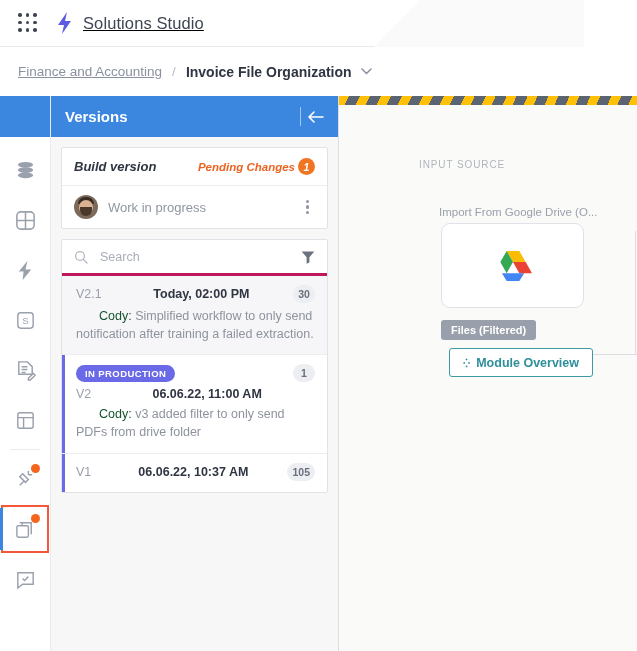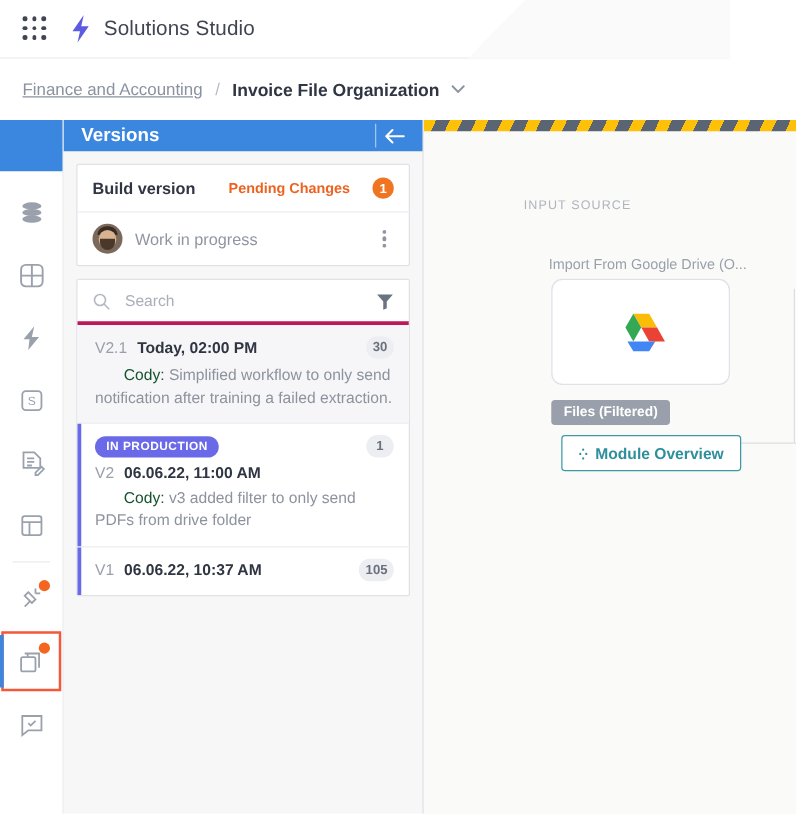--- a/index.html
+++ b/index.html
@@ -9,20 +9,21 @@
     background: #ffffff;
     overflow: hidden;
   }
   .app { position: relative; width: 637px; height: 651px; background: #fff; }
 
   
   .topbar {
     position: absolute; top: 0; left: 0; width: 584px; height: 47px;
     background: #ffffff; display: flex; align-items: center;
     border-bottom: 1px solid #e8eaee;
+    text-decoration: underline;
   }
   .topbar::after{
     content:""; position:absolute; right:0; top:0; width:210px; height:47px;
     background:#fafafa;
     clip-path: polygon(22% 0, 100% 0, 100% 100%, 0 100%);
   }
   .grid-icon { margin-left: 18px; width: 20px; height: 20px;
     display: grid; grid-template-columns: repeat(3,1fr); grid-template-rows: repeat(3,1fr);
     gap: 2.5px; align-content:center; cursor: pointer; }
   .grid-icon i { width: 3.6px; height: 3.6px; background: #3f4652; border-radius: 50%; display:block; }
@@ -77,32 +78,32 @@
   .rail-item.sel { outline: 2.5px solid #f4573a; outline-offset: -3px; }
   .rail-item.sel::before {
     content: ""; position: absolute; left: 0; top: 4px; bottom: 4px; width: 3px; background: #3b87e0;
   }
   .rail-sep { height: 1px; background: #ececec; margin: 4px 10px; }
   .sp8 { height: 8px; }
 
   
   .panel { position: absolute; top: 96px; left: 51px; width: 288px; height: 555px;
     background: #f7f7f7; border-right: 1px solid #dcdee3; }
-  .panel-head { height: 25px; background: #3b87e0; display: flex; align-items: center;
+  .panel-head { height: 41px; background: #3b87e0; display: flex; align-items: center;
     padding: 0 14px; justify-content: space-between; }
   .panel-title { color: #fff; font-size: 15px; font-weight: bold; }
   .panel-collapse { display:flex; align-items:center; gap:6px; cursor: pointer; }
   .panel-collapse .bar { width: 1px; height: 19px; background: #9fc6ef; }
   .panel-collapse svg { width: 17px; height: 14px; }
 
   .build-card { margin: 10px 10px 0 10px; background: #fff; border: 1px solid #e0e2e7; border-radius: 2px; }
   .build-top { display: flex; align-items: center; justify-content: space-between;
-    padding: 10px 12px; border-bottom: 1px solid #ebedf0; }
+    padding: 10px 12px; border-bottom: 1px solid #ebedf0; font-style: italic; }
   .build-label { font-size: 13px; font-weight: bold; color: #2f3542; }
-  .build-right { display: flex; align-items: center; gap: 18px; }
+  .build-right { display: flex; align-items: center; gap: 3px; }
   .pending-text { font-size: 11.5px; font-weight: bold; color: #ec6321; }
   .pending-badge { width: 17px; height: 17px; border-radius: 50%; background: #f07522; color: #fff;
     font-size: 10.5px; font-weight: bold; display: flex; align-items: center; justify-content: center; }
   .build-row { display: flex; align-items: center; padding: 9px 12px; }
   .avatar { width: 24px; height: 24px; border-radius: 50%; overflow: hidden; flex: 0 0 24px;
     background: #7b6a5c; position: relative; }
   .avatar .face { position: absolute; left: 5px; top: 5px; width: 14px; height: 14px;
     background: #d8b291; border-radius: 50% 50% 45% 45%; }
   .avatar .hair { position: absolute; left: 4px; top: 2px; width: 16px; height: 7px;
     background: #3a2c22; border-radius: 8px 8px 0 0; }
@@ -118,21 +119,21 @@
   .search-row .mag { width: 14px; height: 14px; color: #b3b8c2; }
   .search-input { border: none; outline: none; margin-left: 12px; flex: 1; font-size: 12.5px;
     color: #2f3542; font-family: "Liberation Sans", sans-serif; background: transparent; }
   .search-input::placeholder { color: #a9aeb8; }
   .funnel { width: 14px; height: 14px; color: #6b7280; cursor: pointer; }
 
   .ver { padding: 9px 12px 11px 14px; border-bottom: 1px solid #ededf0; position: relative; }
   .ver:last-child { border-bottom: none; }
   .ver.hl { background: #f6f6f8; }
   .ver.mark::before { content: ""; position: absolute; left: 0; top: 0; bottom: 0; width: 3px; background: #6a6ae8; }
-  .ver-line1 { display: flex; align-items: center; }
+  .ver-line1 { display: flex; align-items: center; text-align: center; }
   .ver-num { font-size: 12.5px; color: #9aa0ab; margin-right: 8px; }
   .ver-date { font-size: 12.5px; font-weight: bold; color: #2f3542; flex: 1; }
   .count-badge { min-width: 22px; height: 18px; padding: 0 5px; border-radius: 9px; background: #eceef2;
     color: #6a707c; font-size: 10.5px; font-weight: bold; display: flex; align-items: center; justify-content: center; }
   .ver-desc { margin-top: 4px; font-size: 12.5px; line-height: 1.45; color: #8d939e; }
   .ver-desc b { color: #14532d; font-weight: normal; margin-left: 23px; }
   .prod-row { display: flex; align-items: center; justify-content: space-between; margin-bottom: 5px; }
   .prod-pill { background: #6a6ae8; color: #fff; font-size: 9.5px; font-weight: bold; letter-spacing: .4px;
     padding: 3px 9px; border-radius: 9px; }
 

